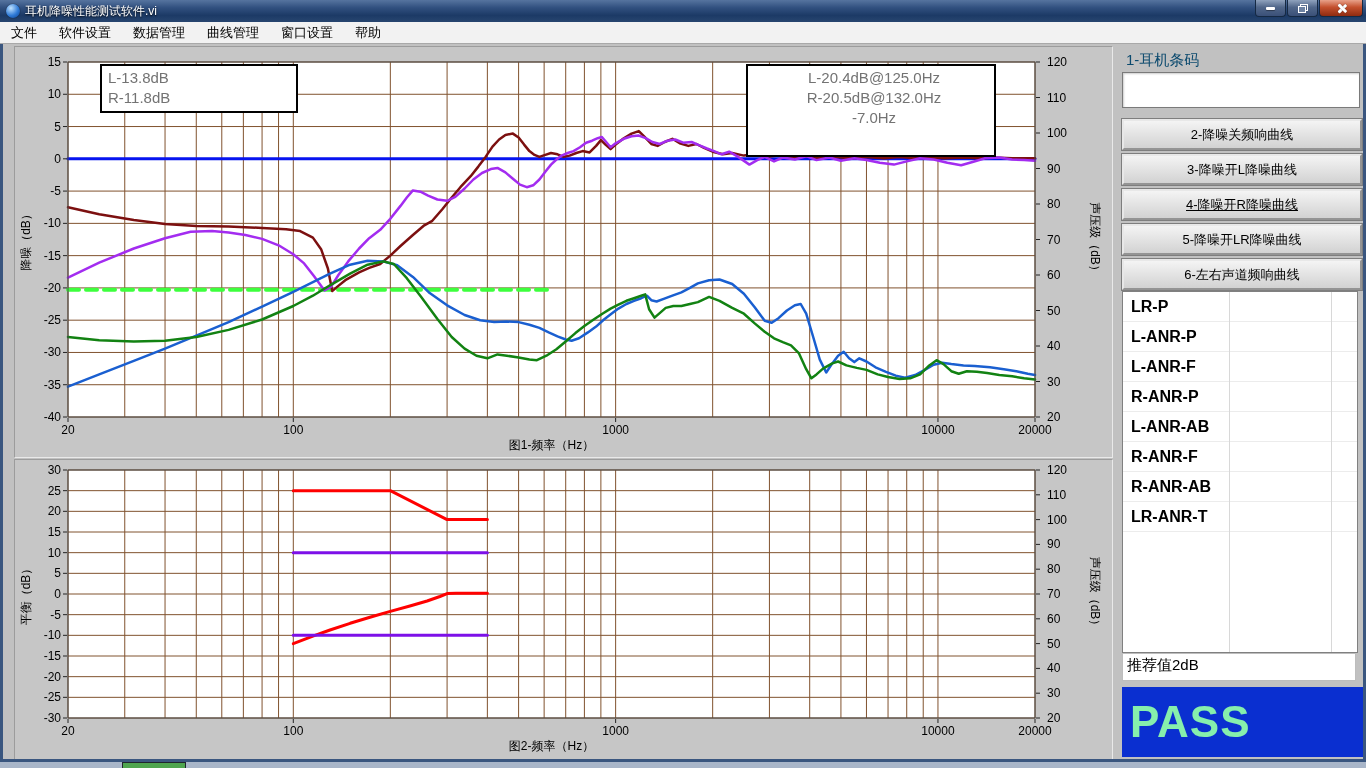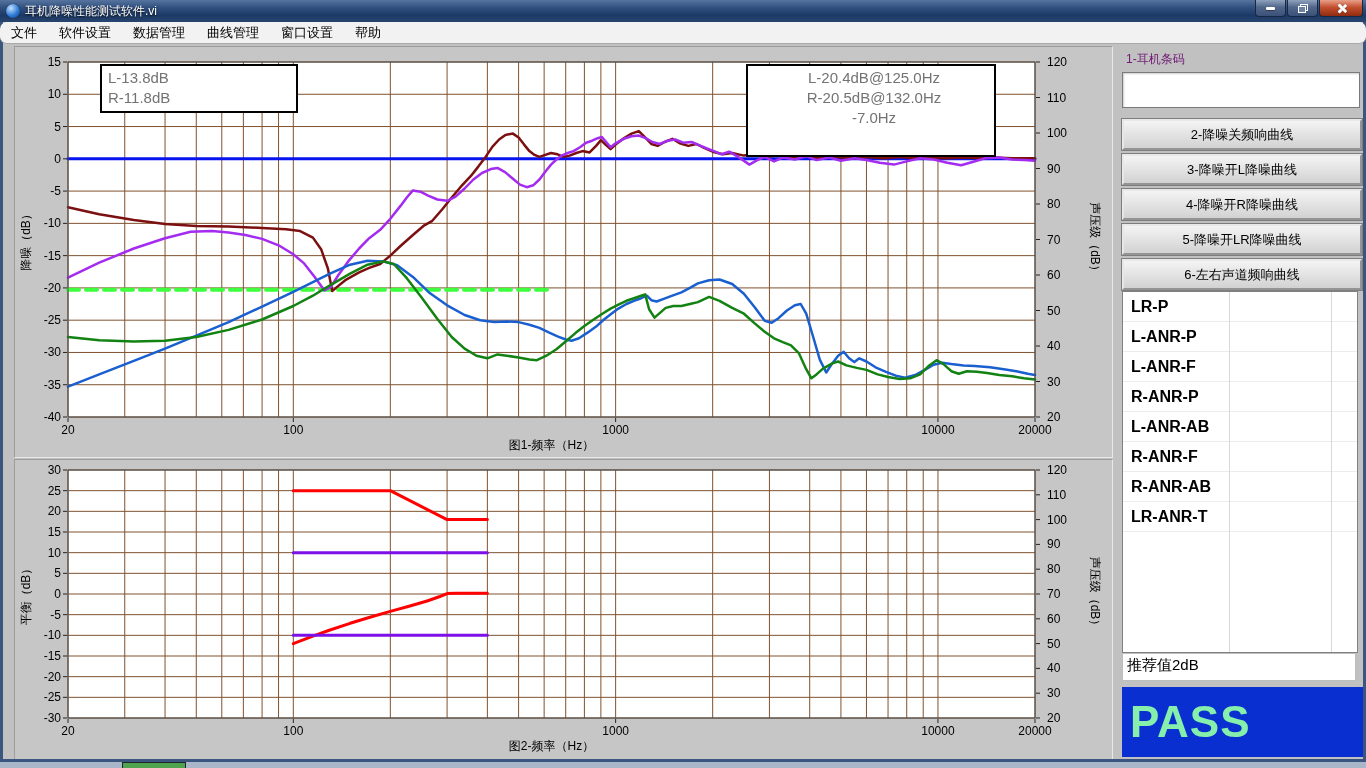--- a/index.html
+++ b/index.html
@@ -19,38 +19,38 @@
   .wbtn.close{width:42px;background:linear-gradient(#e8a18a,#c4502e 45%,#8f2b10);}
   .glyph-min{width:9px;height:3px;background:#fff;border-radius:1px;box-shadow:0 1px 1px #0006;}
   .glyph-res{position:relative;width:10px;height:9px;}
   .glyph-res .r1{position:absolute;right:0;top:0;width:6px;height:5px;border:1px solid #fff;}
   .glyph-res .r2{position:absolute;left:0;bottom:0;width:6px;height:5px;border:1px solid #fff;background:#6e83a3;}
   .glyph-x{position:relative;width:11px;height:11px;}
   .glyph-x:before,.glyph-x:after{content:"";position:absolute;left:5px;top:0;width:2.5px;height:11px;background:#fff;border-radius:1px;box-shadow:0 0 1px #0008;}
   .glyph-x:before{transform:rotate(45deg);}
   .glyph-x:after{transform:rotate(-45deg);}
   .menubar{position:absolute;left:0;top:22px;right:0;height:21px;background:#f2f2f2;
-    border-bottom:1px solid #a9a9a9;display:flex;align-items:center;font-size:13px;color:#000;z-index:5;border-radius:7px;}
+    border-bottom:1px solid #a9a9a9;display:flex;align-items:center;font-size:13px;color:#000;z-index:5;}
   .menu-item{padding:2px 11px;}
   .frame-left,.frame-right{position:absolute;top:0;bottom:6px;width:3px;background:#3a567f;z-index:4;}
   .frame-left{left:0;} .frame-right{right:0;}
   
   .chart-frame{position:absolute;left:14px;width:1097px;background:#c6c6c6;
     border:1px solid #9c9c9c;border-bottom-color:#e9e9e9;border-right-color:#e9e9e9;z-index:1;}
   #frame1{top:46px;height:410px;}
   #frame2{top:459px;height:300px;}
   #charts-svg{position:absolute;left:0;top:0;z-index:2;pointer-events:none;}
   
   .cursor-box{position:absolute;background:#fff;border:2px solid #000;z-index:3;
     font-size:15px;line-height:20px;color:#737373;padding:2px 0 2px 6px;}
   #cursor-box-1{left:100px;top:64px;width:188px;height:41px;}
   #cursor-box-2{left:746px;top:64px;width:240px;height:85px;text-align:center;}
   
   .sidebar{position:absolute;left:1118px;top:43px;width:248px;bottom:6px;background:#c1c1c1;z-index:3;}
-  .barcode-label{position:absolute;left:8px;top:8px;font-size:12px;color:#701a75;}
+  .barcode-label{position:absolute;left:8px;top:8px;font-size:15px;color:#0c4a6e;}
   .barcode-input{position:absolute;left:4px;top:29px;width:228px;height:30px;background:#fff;
     border:1px solid #7a7a7a;box-shadow:inset 1px 1px 2px #0003;font-size:14px;padding:2px 4px;}
   .side-btn{position:absolute;left:4px;width:236px;height:27px;font-size:13px;color:#000;
     background:linear-gradient(#f4f4f4,#d2d2d2);border:2px outset #e8e8e8;box-shadow:0 0 0 1px #7e7e7e;
     display:flex;align-items:center;justify-content:center;cursor:pointer;}
   .listbox{position:absolute;left:4px;top:248px;width:234px;height:360px;background:#fff;
     border:1px solid #808080;overflow:hidden;}
   .list-row{height:29px;line-height:29px;font-size:16px;font-weight:bold;color:#000;
     padding-left:8px;border-bottom:1px solid #ececec;}
   .col-div{position:absolute;top:0;bottom:0;width:1px;background:#d8d8d8;}
@@ -333,21 +333,21 @@
     <div>R-20.5dB@132.0Hz</div>
     <div>-7.0Hz</div>
   </div>
 
   <div class="sidebar">
     <div class="barcode-label">1-耳机条码</div>
     <input class="barcode-input" type="text" value="" style="">
     <div id="side-buttons">
         <div class="side-btn" style="top: 76px;">2-降噪关频响曲线</div>
         <div class="side-btn" style="top: 111px;">3-降噪开L降噪曲线</div>
-        <div class="side-btn" style="top: 146px;">4-降噪开R降噪曲线</div>
+        <div class="side-btn" style="top: 146px; text-decoration: underline;">4-降噪开R降噪曲线</div>
         <div class="side-btn" style="top: 181px;">5-降噪开LR降噪曲线</div>
         <div class="side-btn" style="top: 216px;">6-左右声道频响曲线</div>
       </div>
     <div class="listbox" id="listbox">
       <div class="col-div" style="left:106px"></div>
       <div class="col-div" style="left:208px"></div>
     <div class="list-row">LR-P</div>
         <div class="list-row">L-ANR-P</div>
         <div class="list-row">L-ANR-F</div>
         <div class="list-row">R-ANR-P</div>

